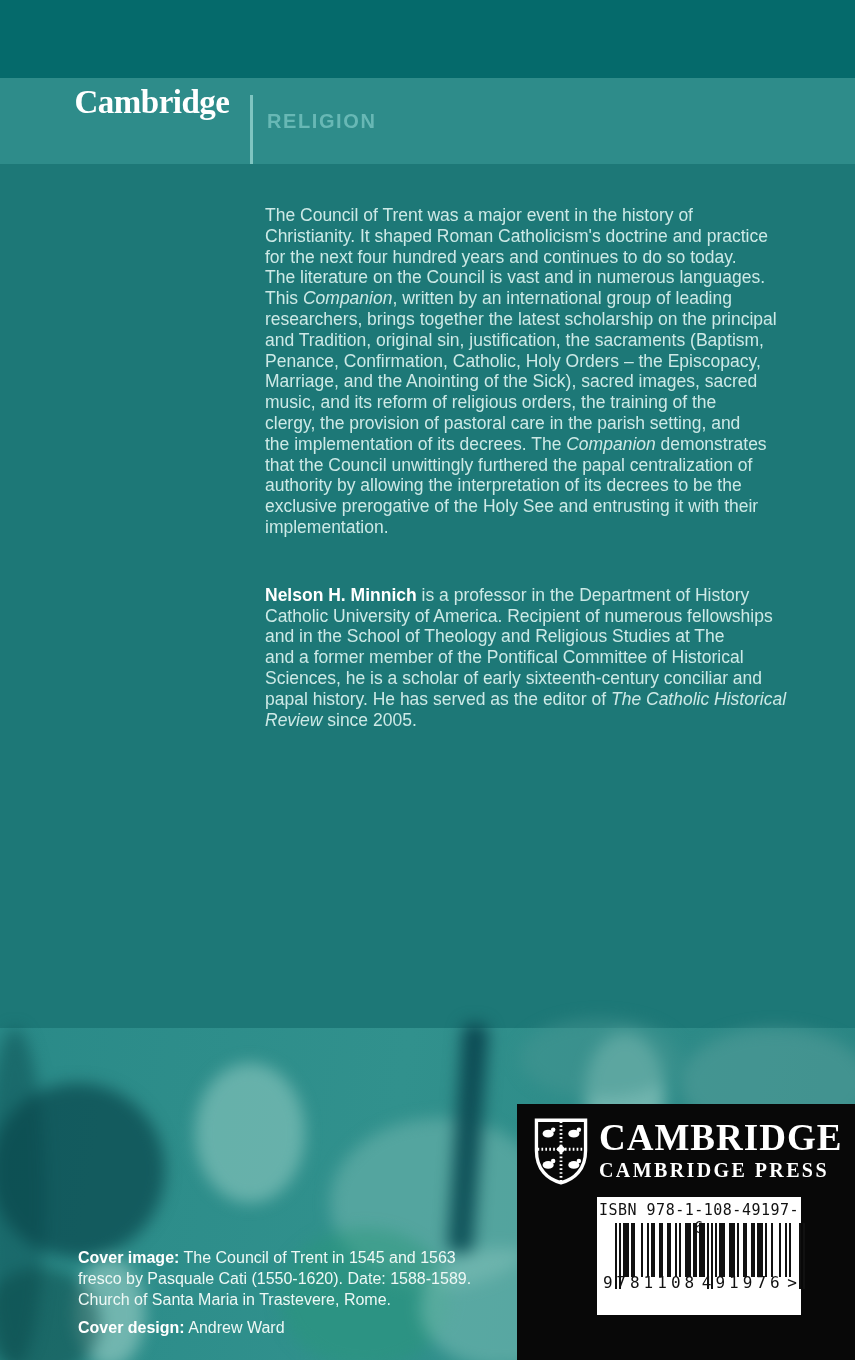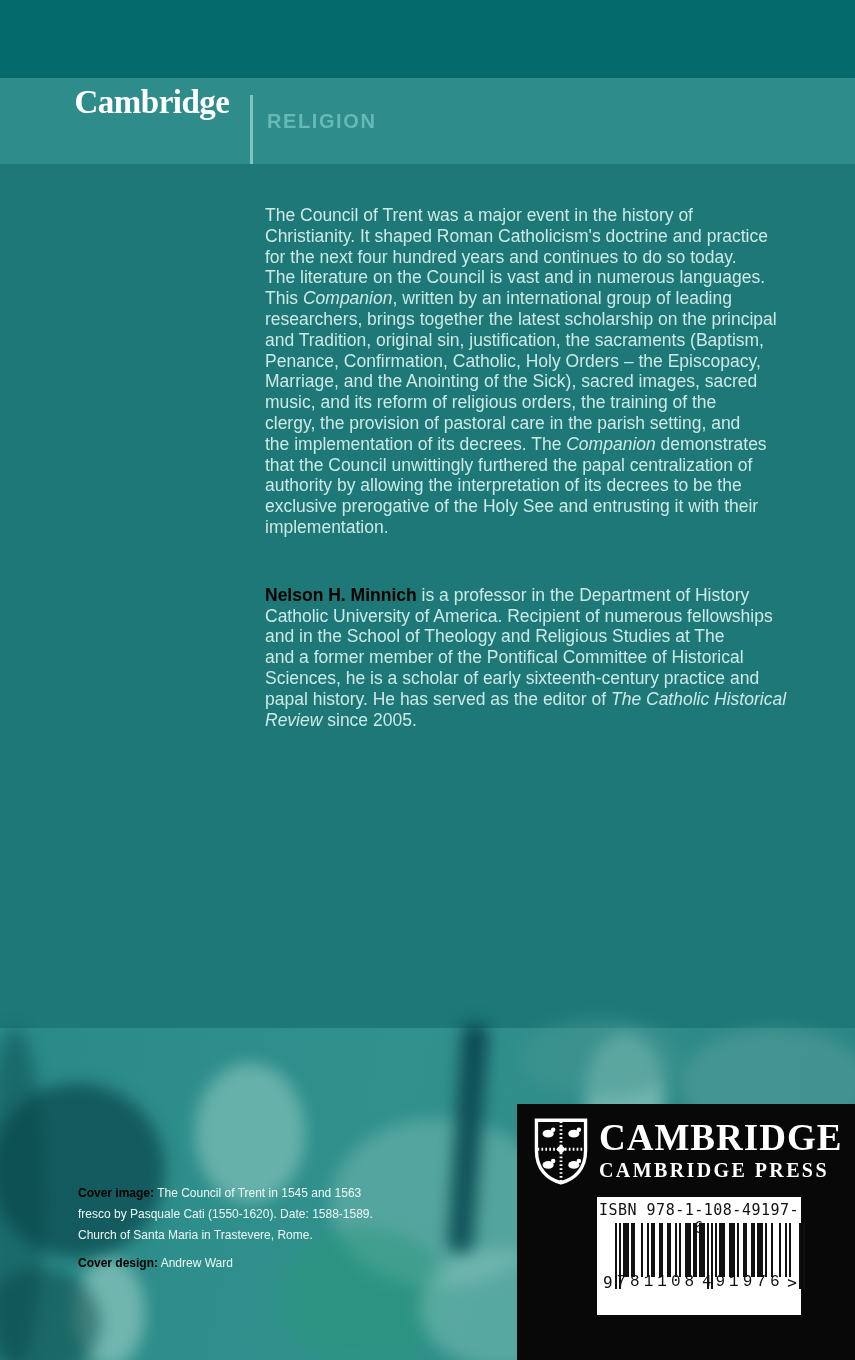--- a/index.html
+++ b/index.html
@@ -17,21 +17,21 @@
                font-size:33px;line-height:28px;letter-spacing:-0.5px;}
   .v-rule{position:absolute;left:250px;top:95px;width:3px;height:666px;background:#7fc5c1;}
   .category{position:absolute;left:267px;top:110px;font-size:20px;font-weight:700;
             letter-spacing:1.6px;color:#68b8b5;}
 
   
   .text-col{position:absolute;left:265px;top:205px;width:560px;color:#cde9e6;
             font-size:17.5px;line-height:20.8px;}
   .text-col .line{white-space:nowrap;}
   .bio-block{margin-top:47px;}
-  .text-col b,.credits b{font-weight:700;color:#000000;}
+  .text-col b,.credits b{font-weight:700;color:#ffffff;}
 
   
   .cover-art{position:absolute;left:0;top:1028px;width:855px;height:332px;
              background:linear-gradient(100deg,#2a8a88 0%,#31918d 45%,#2a8583 100%);}
   .art-figures{position:absolute;inset:0;filter:blur(8px);}
   .blob{position:absolute;border-radius:50%;}
   .b-left-edge{left:-15px;top:0;width:60px;height:340px;background:rgba(12,80,84,.55);}
   .b-frame{left:-10px;top:55px;width:175px;height:175px;background:rgba(8,70,76,.70);}
   .b-turban{left:195px;top:35px;width:110px;height:140px;background:rgba(150,205,197,.55);}
   .b-recline{left:330px;top:90px;width:220px;height:170px;background:rgba(120,185,178,.50);}
@@ -39,42 +39,42 @@
            background:linear-gradient(#0c4a53,#12565c);transform:rotate(4deg);}
   .b-crowned{left:585px;top:5px;width:80px;height:120px;background:rgba(160,210,202,.60);}
   .b-crowd{left:680px;top:0;width:190px;height:110px;background:rgba(90,160,155,.50);}
   .b-bearded{left:75px;top:230px;width:70px;height:110px;background:rgba(170,215,205,.55);}
   .b-drape{left:280px;top:200px;width:170px;height:140px;background:rgba(40,150,120,.45);}
   .b-darkbl{left:-20px;top:240px;width:120px;height:110px;background:rgba(10,70,70,.50);}
   .b-midlight{left:420px;top:220px;width:160px;height:120px;background:rgba(140,200,190,.45);}
   .b-hands{left:520px;top:-10px;width:160px;height:80px;background:rgba(70,150,145,.50);}
 
   
-  .credits{position:absolute;left:78px;top:1183px;z-index:3;color:#eef8f5;
-           font-size:12px;line-height:21px;}
+  .credits{position:absolute;left:78px;top:1247px;z-index:3;color:#eef8f5;
+           font-size:16px;line-height:21px;}
   .credits .design{margin-top:7px;}
 
   
   .publisher-box{position:absolute;left:517px;top:1104px;width:338px;height:256px;
                  background:#080808;z-index:4;}
   .cup-shield{position:absolute;left:16px;top:14px;}
   .cup-words{position:absolute;left:82px;top:14px;color:#ffffff;
              font-family:"Liberation Serif",serif;}
   .cup-name1{font-size:37px;font-weight:700;letter-spacing:1px;line-height:40px;}
   .cup-name2{font-size:20px;font-weight:700;letter-spacing:2.4px;line-height:24px;}
 
   
   .barcode-box{position:absolute;left:80px;top:93px;width:204px;height:118px;background:#ffffff;}
   .isbn-label{position:absolute;left:0;top:4px;width:100%;text-align:center;color:#111;
               font-family:"DejaVu Sans Mono",monospace;font-size:15px;letter-spacing:.5px;}
   .bars{position:absolute;left:18px;top:26px;display:flex;align-items:flex-start;}
   .digits-row{position:absolute;left:6px;top:76px;right:4px;display:flex;
               justify-content:space-between;color:#111;
               font-family:"DejaVu Sans Mono",monospace;font-size:16px;}
-  .digit-group{letter-spacing:4px;font-family:Liberation Mono, monospace;}
+  .digit-group{letter-spacing:4px;}
 </style>
 </head>
 <body>
 
 <div class="page">
 
   <div class="top-band"></div>
 
   <div class="header-band"></div>
 
@@ -105,21 +105,21 @@
         <div class="line"><span>that the Council unwittingly furthered the papal centralization of</span></div>
         <div class="line"><span>authority by allowing the interpretation of its decrees to be the</span></div>
         <div class="line"><span>exclusive prerogative of the Holy See and entrusting it with their</span></div>
         <div class="line"><span>implementation.</span></div>
       </div>
     <div class="bio-block">
         <div class="line"><b>Nelson H. Minnich</b><span> is a professor in the Department of History</span></div>
         <div class="line"><span>Catholic University of America. Recipient of numerous fellowships</span></div>
         <div class="line"><span>and in the School of Theology and Religious Studies at The</span></div>
         <div class="line"><span>and a former member of the Pontifical Committee of Historical</span></div>
-        <div class="line"><span>Sciences, he is a scholar of early sixteenth-century practice and</span></div>
+        <div class="line"><span>Sciences, he is a scholar of early sixteenth-century conciliar and</span></div>
         <div class="line"><span>papal history. He has served as the editor of </span><i>The Catholic Historical</i></div>
         <div class="line"><i>Review</i><span> since 2005.</span></div>
       </div>
   </div>
 
   <div class="cover-art">
     <div class="art-figures">
       <div class="blob b-left-edge"></div>
       <div class="blob b-frame"></div>
       <div class="blob b-turban"></div>

